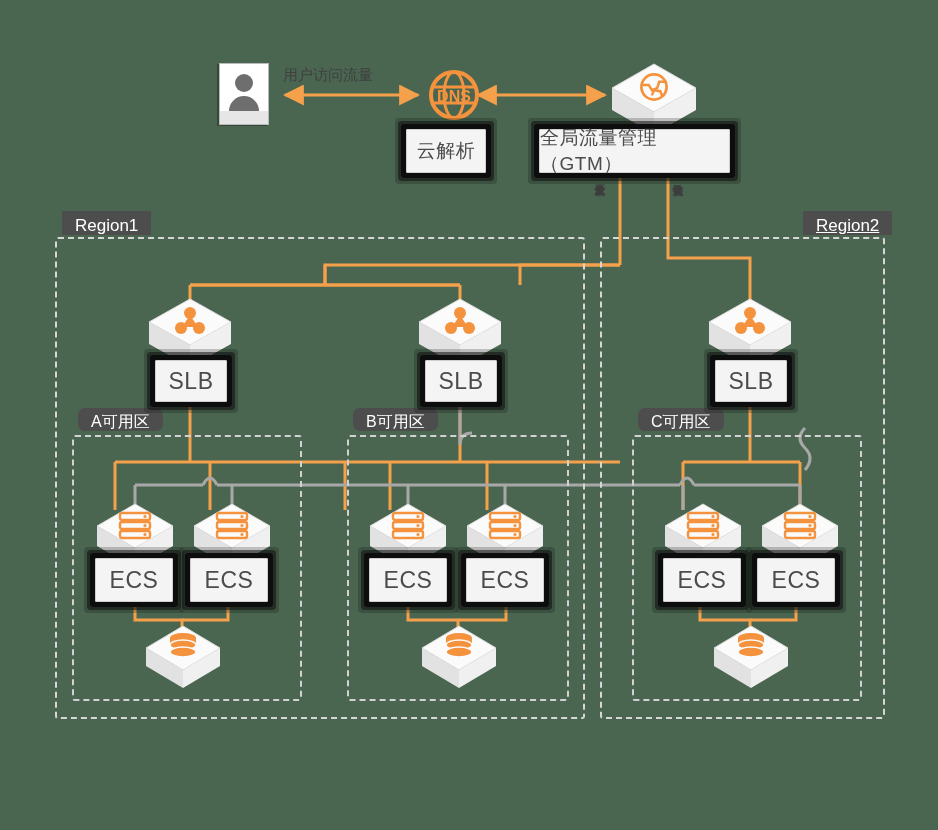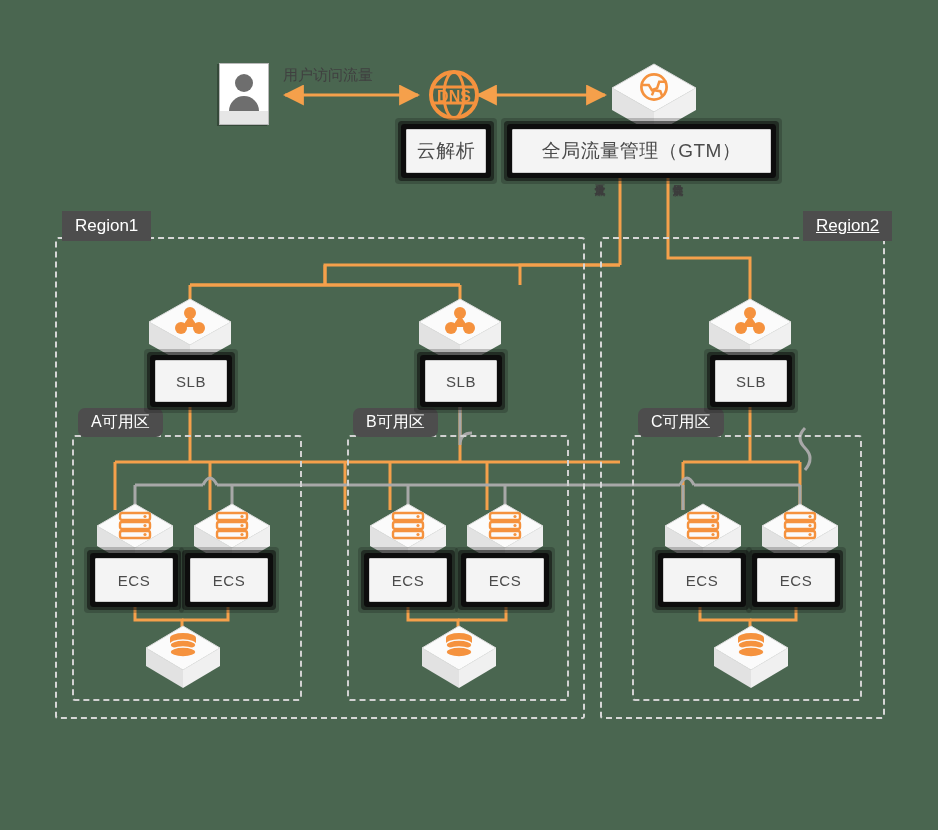--- a/index.html
+++ b/index.html
@@ -16,21 +16,21 @@
   }
   #wires { position: absolute; left: 0; top: 0; width: 938px; height: 830px; }
 
   
   .plate {
     position: absolute;
     background: #f4f4f4;
     border: 1px solid #cfcfcf;
     color: #4b4b4b;
     display: flex; align-items: center; justify-content: center;
-    font-size: 15px;
+    font-size: 23px;
     letter-spacing: .5px;
     z-index: 6;
     box-shadow:
       0 0 0 5px #0d0d0d,
       0 0 0 8px rgba(13,13,13,.55),
       0 0 0 11px rgba(13,13,13,.22);
     border-radius: 1px;
   }
   .plate.cn { font-size: 19px; }
 
@@ -44,21 +44,21 @@
     border: 2px dashed #d7d7d7;
     border-radius: 3px;
     z-index: 1;
   }
   .frame.zone { border-color: #d2d2d2; }
   .tag {
     position: absolute;
     background: #4d4d4d;
     color: #ffffff;
     font-size: 17px;
-    padding: 6px 13px 7px 13px;
+    padding: 6px 13px 1px 13px;
     z-index: 4;
     white-space: nowrap;
     line-height: 1;
   }
   .tag.cn { font-size: 16px; border-radius: 7px; }
 
   
   .ftext {
     position: absolute;
     color: #404040;
@@ -222,21 +222,21 @@
       <polygon points="4,28 46,52 46,74 4,50" fill="#e3e3e3"></polygon>
       <polygon points="88,28 46,52 46,74 88,50" fill="#f0f0f0"></polygon>
       <g transform="translate(46,27) scale(1.05)">
         <circle cx="0" cy="0" r="12" fill="none" stroke="#f5923e" stroke-width="2.6"></circle>
         <path d="M-12,-2 h7 l3,5 l5,-2 l2,-6 h7" fill="none" stroke="#f5923e" stroke-width="2.4"></path>
         <path d="M-2,8 l2,-5 l6,1 l2,5" fill="none" stroke="#f5923e" stroke-width="2.4"></path>
       </g>
     </svg>
   </div>
 
-  <div class="plate cn" style="left:512px; top:129px; width:259px; height:44px;">全局流量管理（GTM）</div>
+  <div class="plate cn" style="left:539px; top:129px; width:191px; height:44px;">全局流量管理（GTM）</div>
 
   <div class="vtext" style="left:594px; top:176px;">正常流量分发</div>
   <div class="vtext" style="left:672px; top:176px;">异常流量切换</div>
 
   <div class="cube" style="left:145px; top:295px;">
     <svg width="90" height="76" viewBox="0 0 90 76">
       <polygon points="45,4 86,27 45,50 4,27" fill="#fbfbfb" stroke="#dcdcdc" stroke-width="1"></polygon>
       <polygon points="4,27 45,50 45,72 4,49" fill="#e2e2e2"></polygon>
       <polygon points="86,27 45,50 45,72 86,49" fill="#f0f0f0"></polygon>
       <g fill="#f5923e" transform="translate(45,26)">

